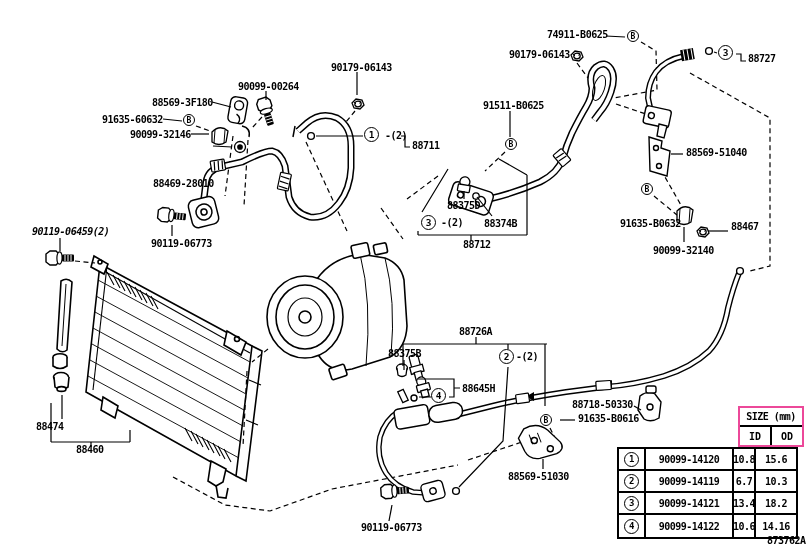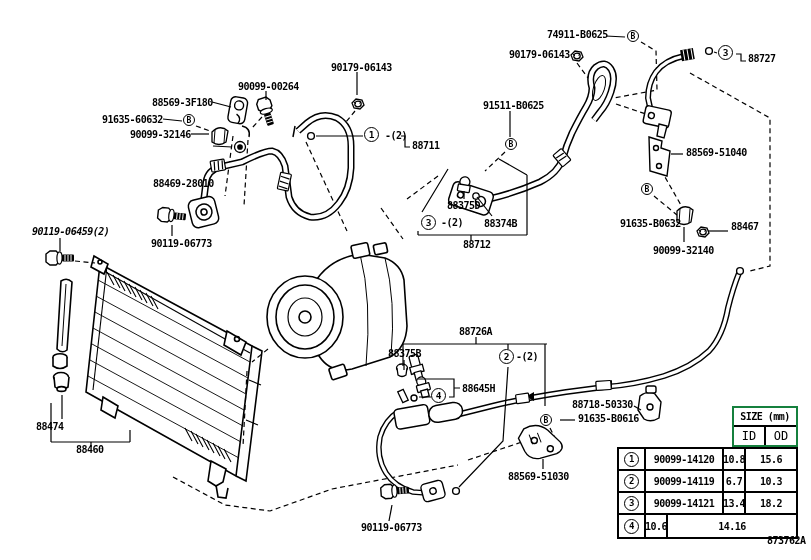--- a/index.html
+++ b/index.html
@@ -9,34 +9,34 @@
   .lbl{position:absolute;font-size:10px;font-weight:bold;letter-spacing:-0.5px;
        color:#000;white-space:nowrap;line-height:11px;}
   .co{position:absolute;width:15px;height:15px;border:1.6px solid #000;border-radius:50%;
       background:#fff;display:flex;align-items:center;justify-content:center;
       font-size:9.5px;font-weight:bold;color:#000;box-sizing:border-box;}
   .cb{position:absolute;width:12px;height:12px;border:1.4px solid #000;border-radius:50%;
       background:#fff;display:flex;align-items:center;justify-content:center;
       font-size:8px;font-weight:bold;color:#000;box-sizing:border-box;}
   .ptable{position:absolute;left:617px;top:406px;width:184px;height:131px;color:#000;}
   .ptable *{box-sizing:border-box;}
-  .size-box{position:absolute;left:115px;top:0;width:66px;height:41px;border:2px solid #15803d;}
+  .size-box{position:absolute;left:121px;top:0;width:66px;height:41px;border:2px solid #ec4899;}
   .size-hd{height:19px;border-bottom:2px solid #000;display:flex;align-items:center;
            justify-content:center;font-size:10px;font-weight:bold;letter-spacing:-0.5px;}
   .size-cols{display:flex;height:18px;}
   .size-cols div{flex:1;display:flex;align-items:center;justify-content:center;
-                 font-size:12px;font-weight:normal;}
+                 font-size:10px;font-weight:bold;}
   .size-cols div:first-child{border-right:2px solid #000;}
   .tbody{position:absolute;left:0;top:41px;width:181px;border:2px solid #000;}
   .trow{display:flex;height:22px;border-bottom:2px solid #000;}
   .trow:last-child{border-bottom:none;}
   .tc{display:flex;align-items:center;justify-content:center;font-size:10px;
       font-weight:bold;letter-spacing:-0.5px;}
   .tc-num{width:27px;border-right:2px solid #000;}
-  .tc-part{width:78px;border-right:2px solid #000;}
+  .tc-part{width:88px;border-right:2px solid #000;}
   .tc-id{width:22px;border-right:2px solid #000;}
   .tc-od{flex:1;}
   .co-t{width:15px;height:15px;border:1.5px solid #000;border-radius:50%;background:#fff;
         display:flex;align-items:center;justify-content:center;font-size:9px;font-weight:bold;}
 </style>
 </head>
 <body>
 
 <div class="stage">
 
@@ -379,19 +379,20 @@
             <span class="co-t">3</span>
           </div>
       <div class="tc tc-part">90099-14121</div>
       <div class="tc tc-id">13.4</div>
       <div class="tc tc-od">18.2</div>
     </div>
     <div class="trow">
       <div class="tc tc-num">
             <span class="co-t">4</span>
           </div>
+      <div class="tc tc-part">90099-14122</div>
       <div class="tc tc-id">10.6</div>
       <div class="tc tc-od">14.16</div>
     </div>
   </div>
 </div>
 
 </div>
 
 </body></html>

